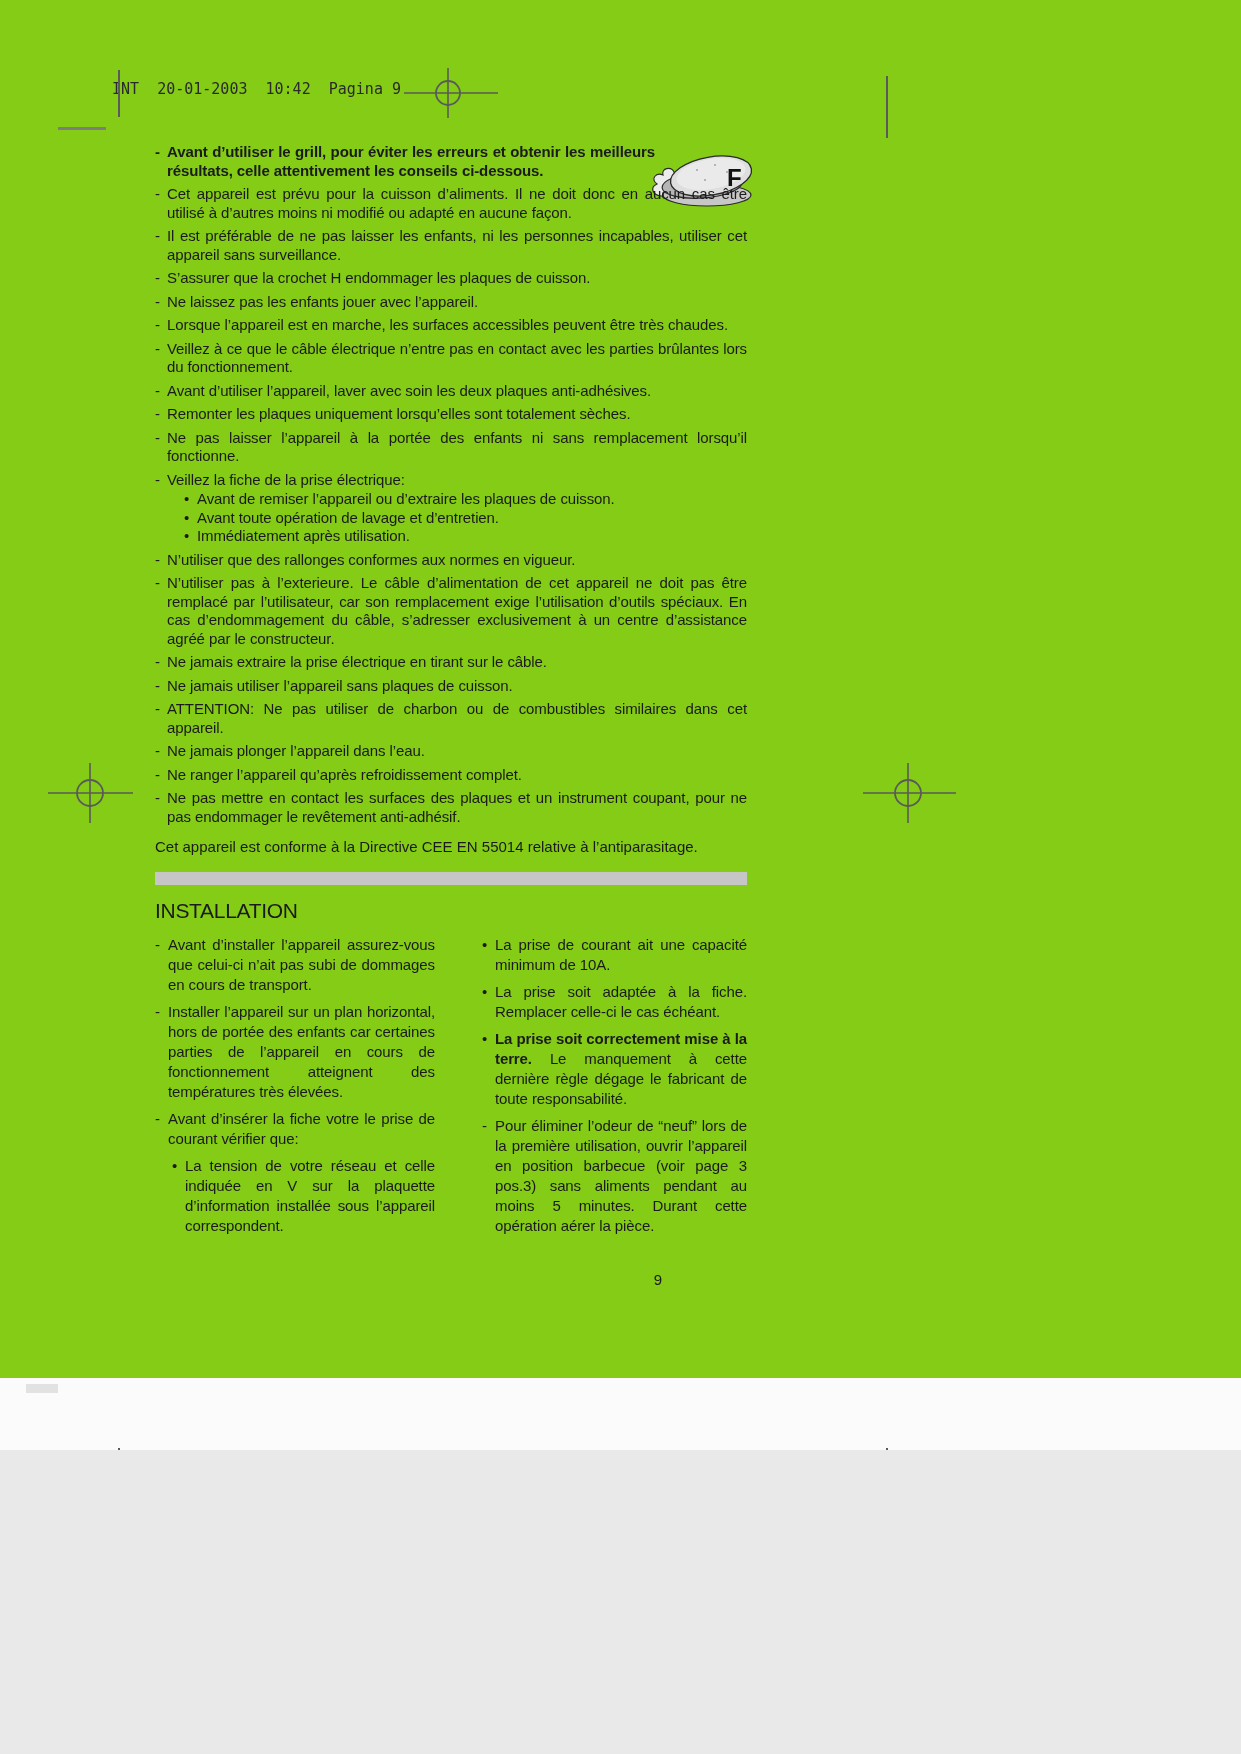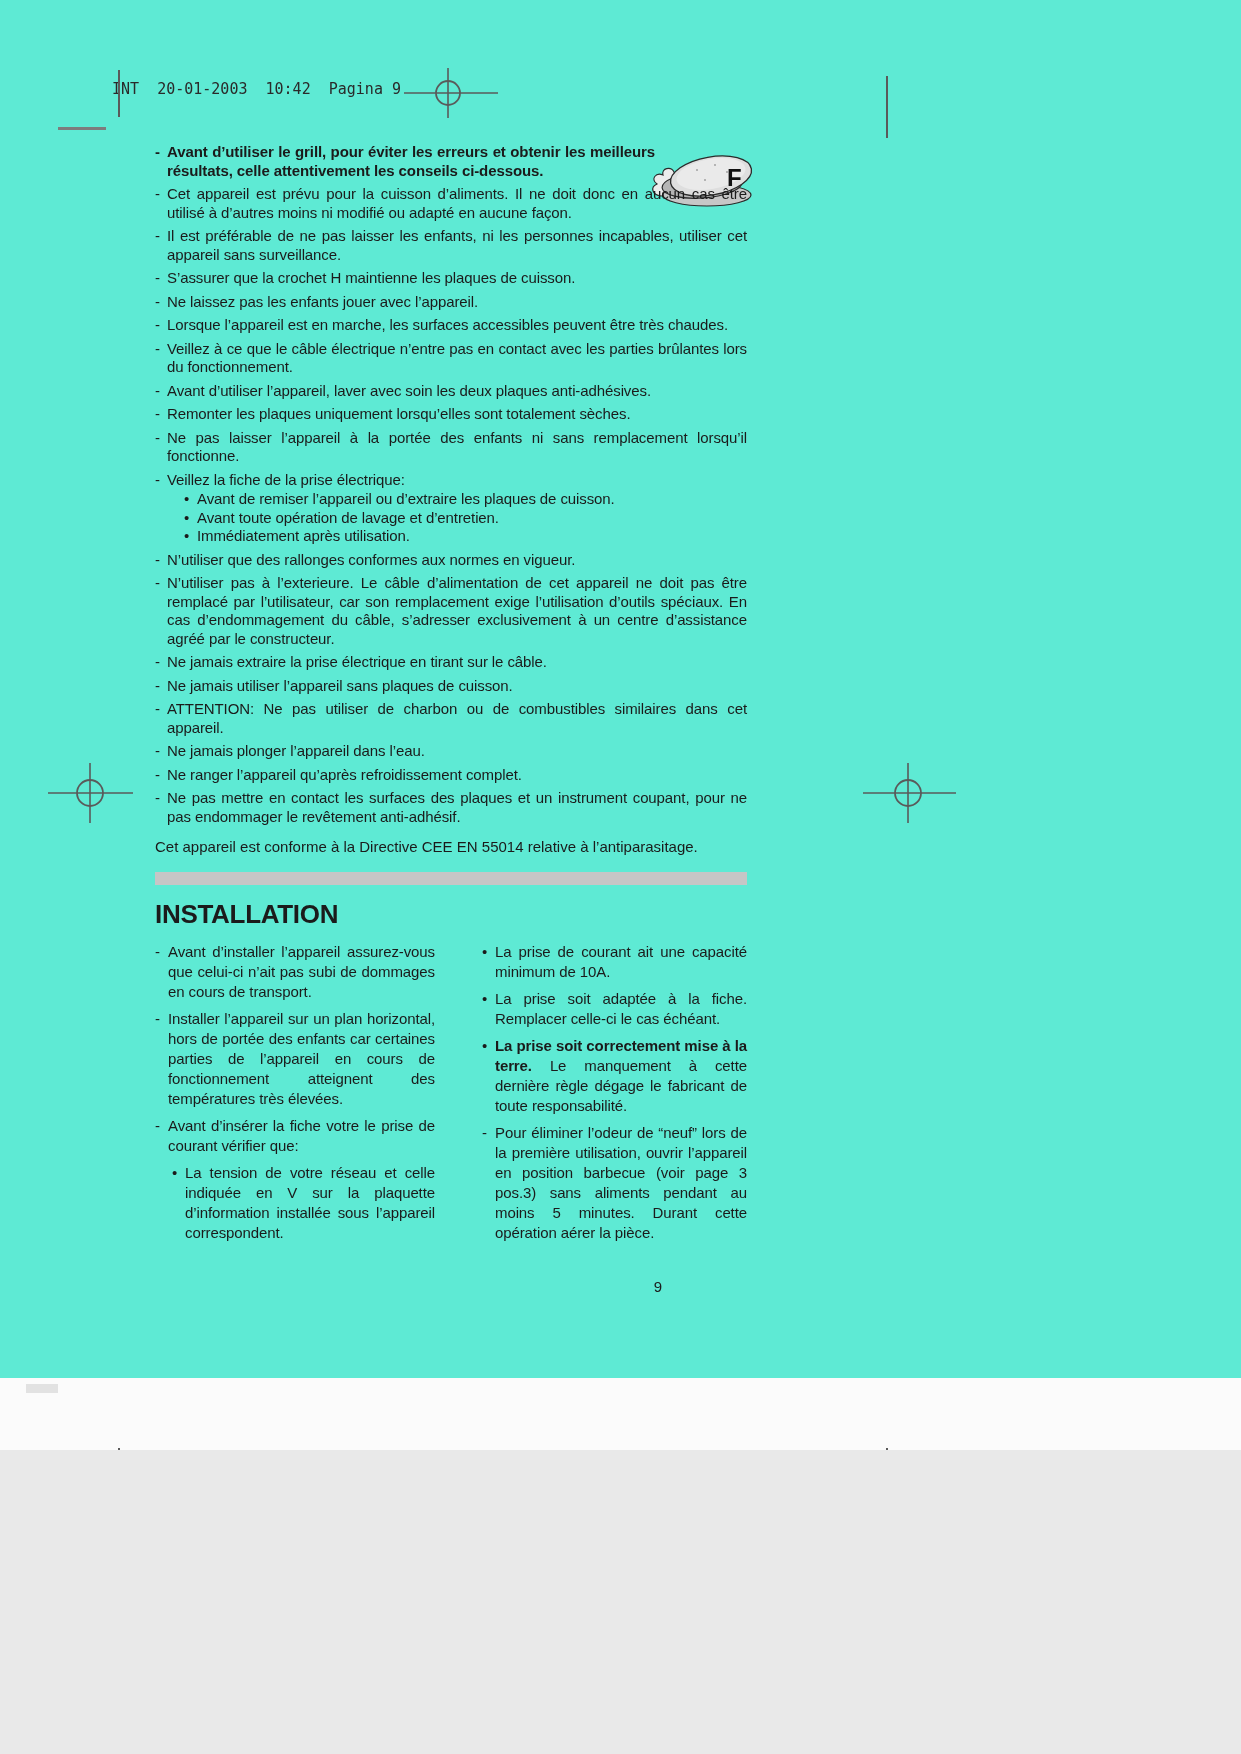--- a/index.html
+++ b/index.html
@@ -1,16 +1,16 @@
 <!DOCTYPE html>
 <html lang="fr"><head>
 <meta charset="utf-8">
 <style>
   html,body{margin:0;padding:0;background:#e9e9e9;}
-  .canvas{position:relative;width:1241px;height:1450px;background:#5eead4;overflow:hidden;
+  .canvas{position:relative;width:1241px;height:1450px;background:#84cc16;overflow:hidden;
           font-family:"Liberation Sans","DejaVu Sans",sans-serif;color:#1b1b1b;}
   
   .shade1{position:absolute;left:0;top:1378px;width:100%;height:182px;background:#fbfbfb;}
   .shade2{position:absolute;left:0;top:1560px;width:100%;height:194px;background:linear-gradient(180deg,#f3f3f3,#ebebeb);}
   .shade-tick{position:absolute;left:26px;top:1384px;width:32px;height:9px;background:#e2e2e2;}
   
   .print-header{position:absolute;left:112px;top:80px;font-family:"DejaVu Sans Mono","Liberation Mono",monospace;
                 font-size:15px;color:#2a2a2a;white-space:pre;}
   
   .bar{position:absolute;background:#5a5a5a;}
@@ -24,21 +24,21 @@
   .w-item>.marker{flex:0 0 12px;}
   .w-item .body{flex:1;text-align:justify;hyphens:auto;}
   .w-list div.w-item:first-of-type{font-weight:bold;}
   .w-list div.w-item:first-of-type .body{padding-right:92px;}
   .bold-item{font-weight:bold;}
   .sub-list{margin-top:1px;}
   .sub-item{display:flex;margin-left:17px;}
   .sub-item>.marker{flex:0 0 13px;}
   .compliance{font-size:15px;line-height:18.5px;margin-top:12px;text-align:justify;}
   .divider{height:13px;background:#c6c6c6;margin-top:15px;}
-  .i-title{font-size:26px;font-weight:bold;letter-spacing:-0.3px;margin:14px 0 0 0;}
+  .i-title{font-size:21px;font-weight:normal;letter-spacing:-0.3px;margin:14px 0 0 0;}
   .cols{display:flex;gap:47px;margin-top:12px;font-size:15px;line-height:20px;letter-spacing:-0.1px;}
   .col-left{width:280px;}
   .col-right{width:265px;}
   .i-item{display:flex;margin-bottom:7px;}
   .i-item>.marker{flex:0 0 13px;}
   .i-item .body{flex:1;text-align:justify;hyphens:auto;}
   .i-item.indented{margin-left:17px;}
   .i-item b{font-weight:bold;}
   .page-num{text-align:right;padding-right:85px;font-size:15px;margin-top:28px;}
   
@@ -123,21 +123,21 @@
           <span class="marker">-</span>
           <div class="body">
             <span>Il est préférable de ne pas laisser les enfants, ni les personnes incapables, utiliser cet appareil sans surveillance.</span>
             
           </div>
         </div>
 
         <div class="w-item">
           <span class="marker">-</span>
           <div class="body">
-            <span>S’assurer que la crochet H maintienne les plaques de cuisson.</span>
+            <span>S’assurer que la crochet H endommager les plaques de cuisson.</span>
             
           </div>
         </div>
 
         <div class="w-item">
           <span class="marker">-</span>
           <div class="body">
             <span>Ne laissez pas les enfants jouer avec l’appareil.</span>
             
           </div>

